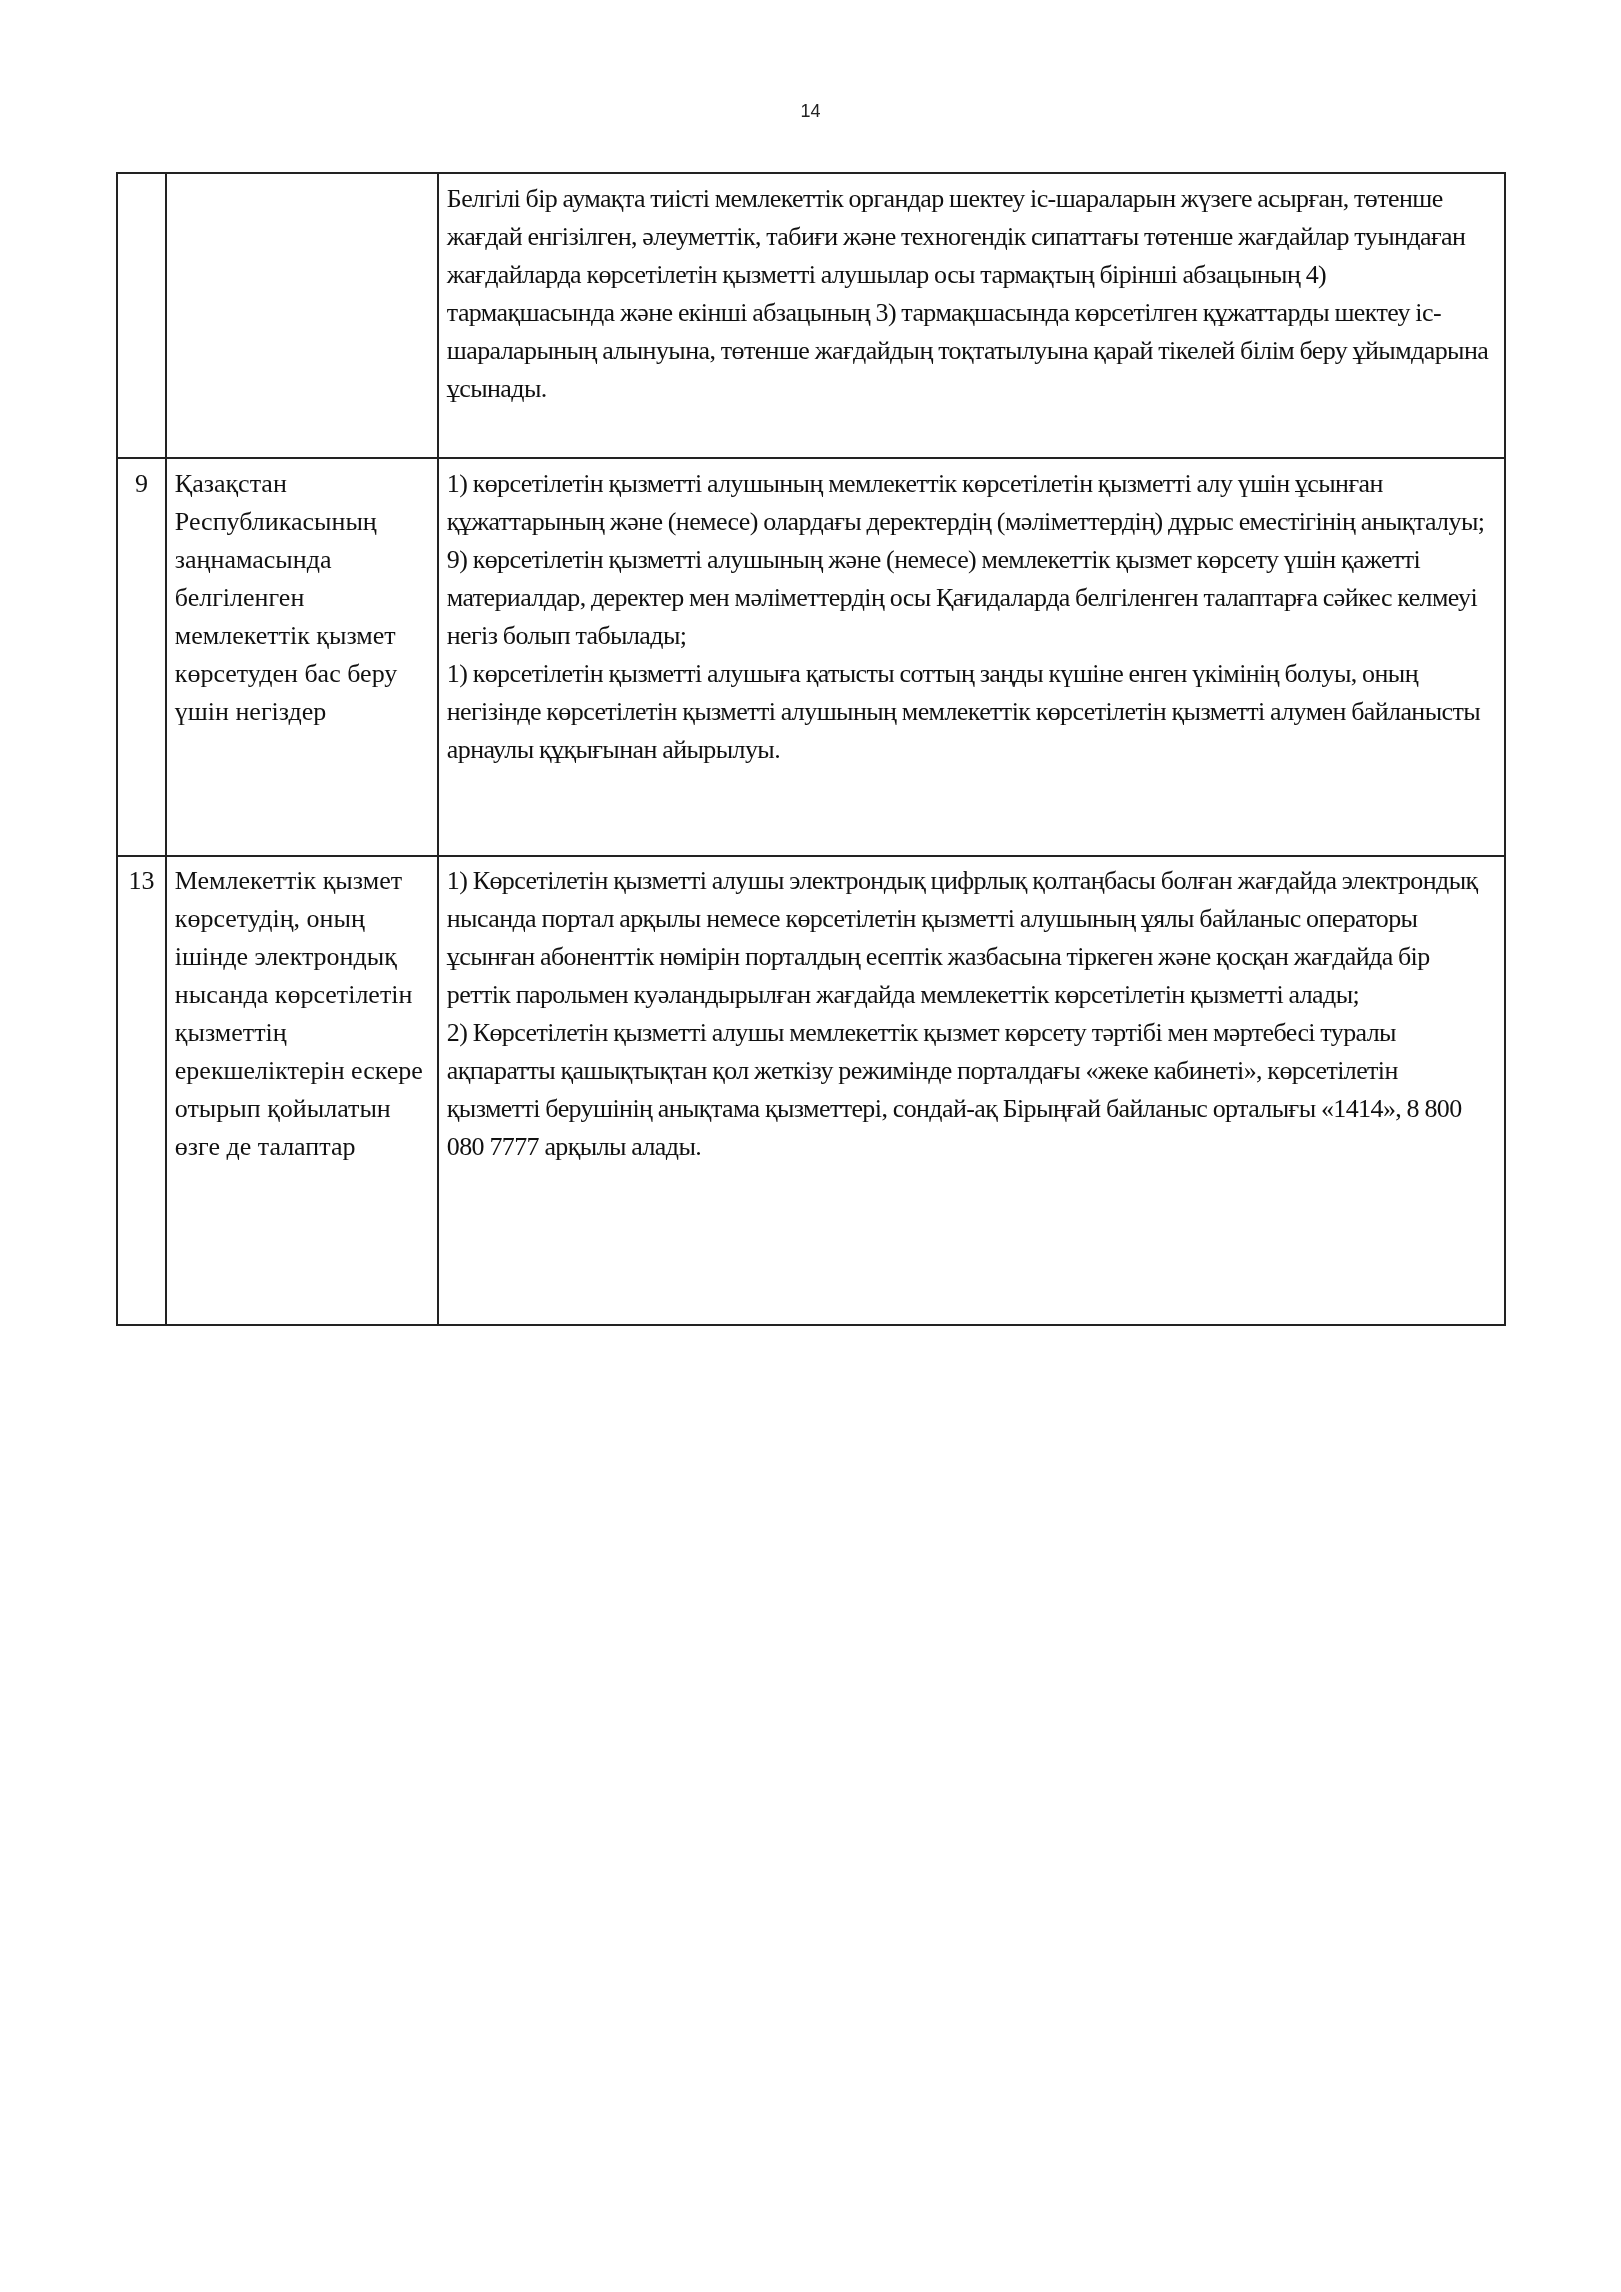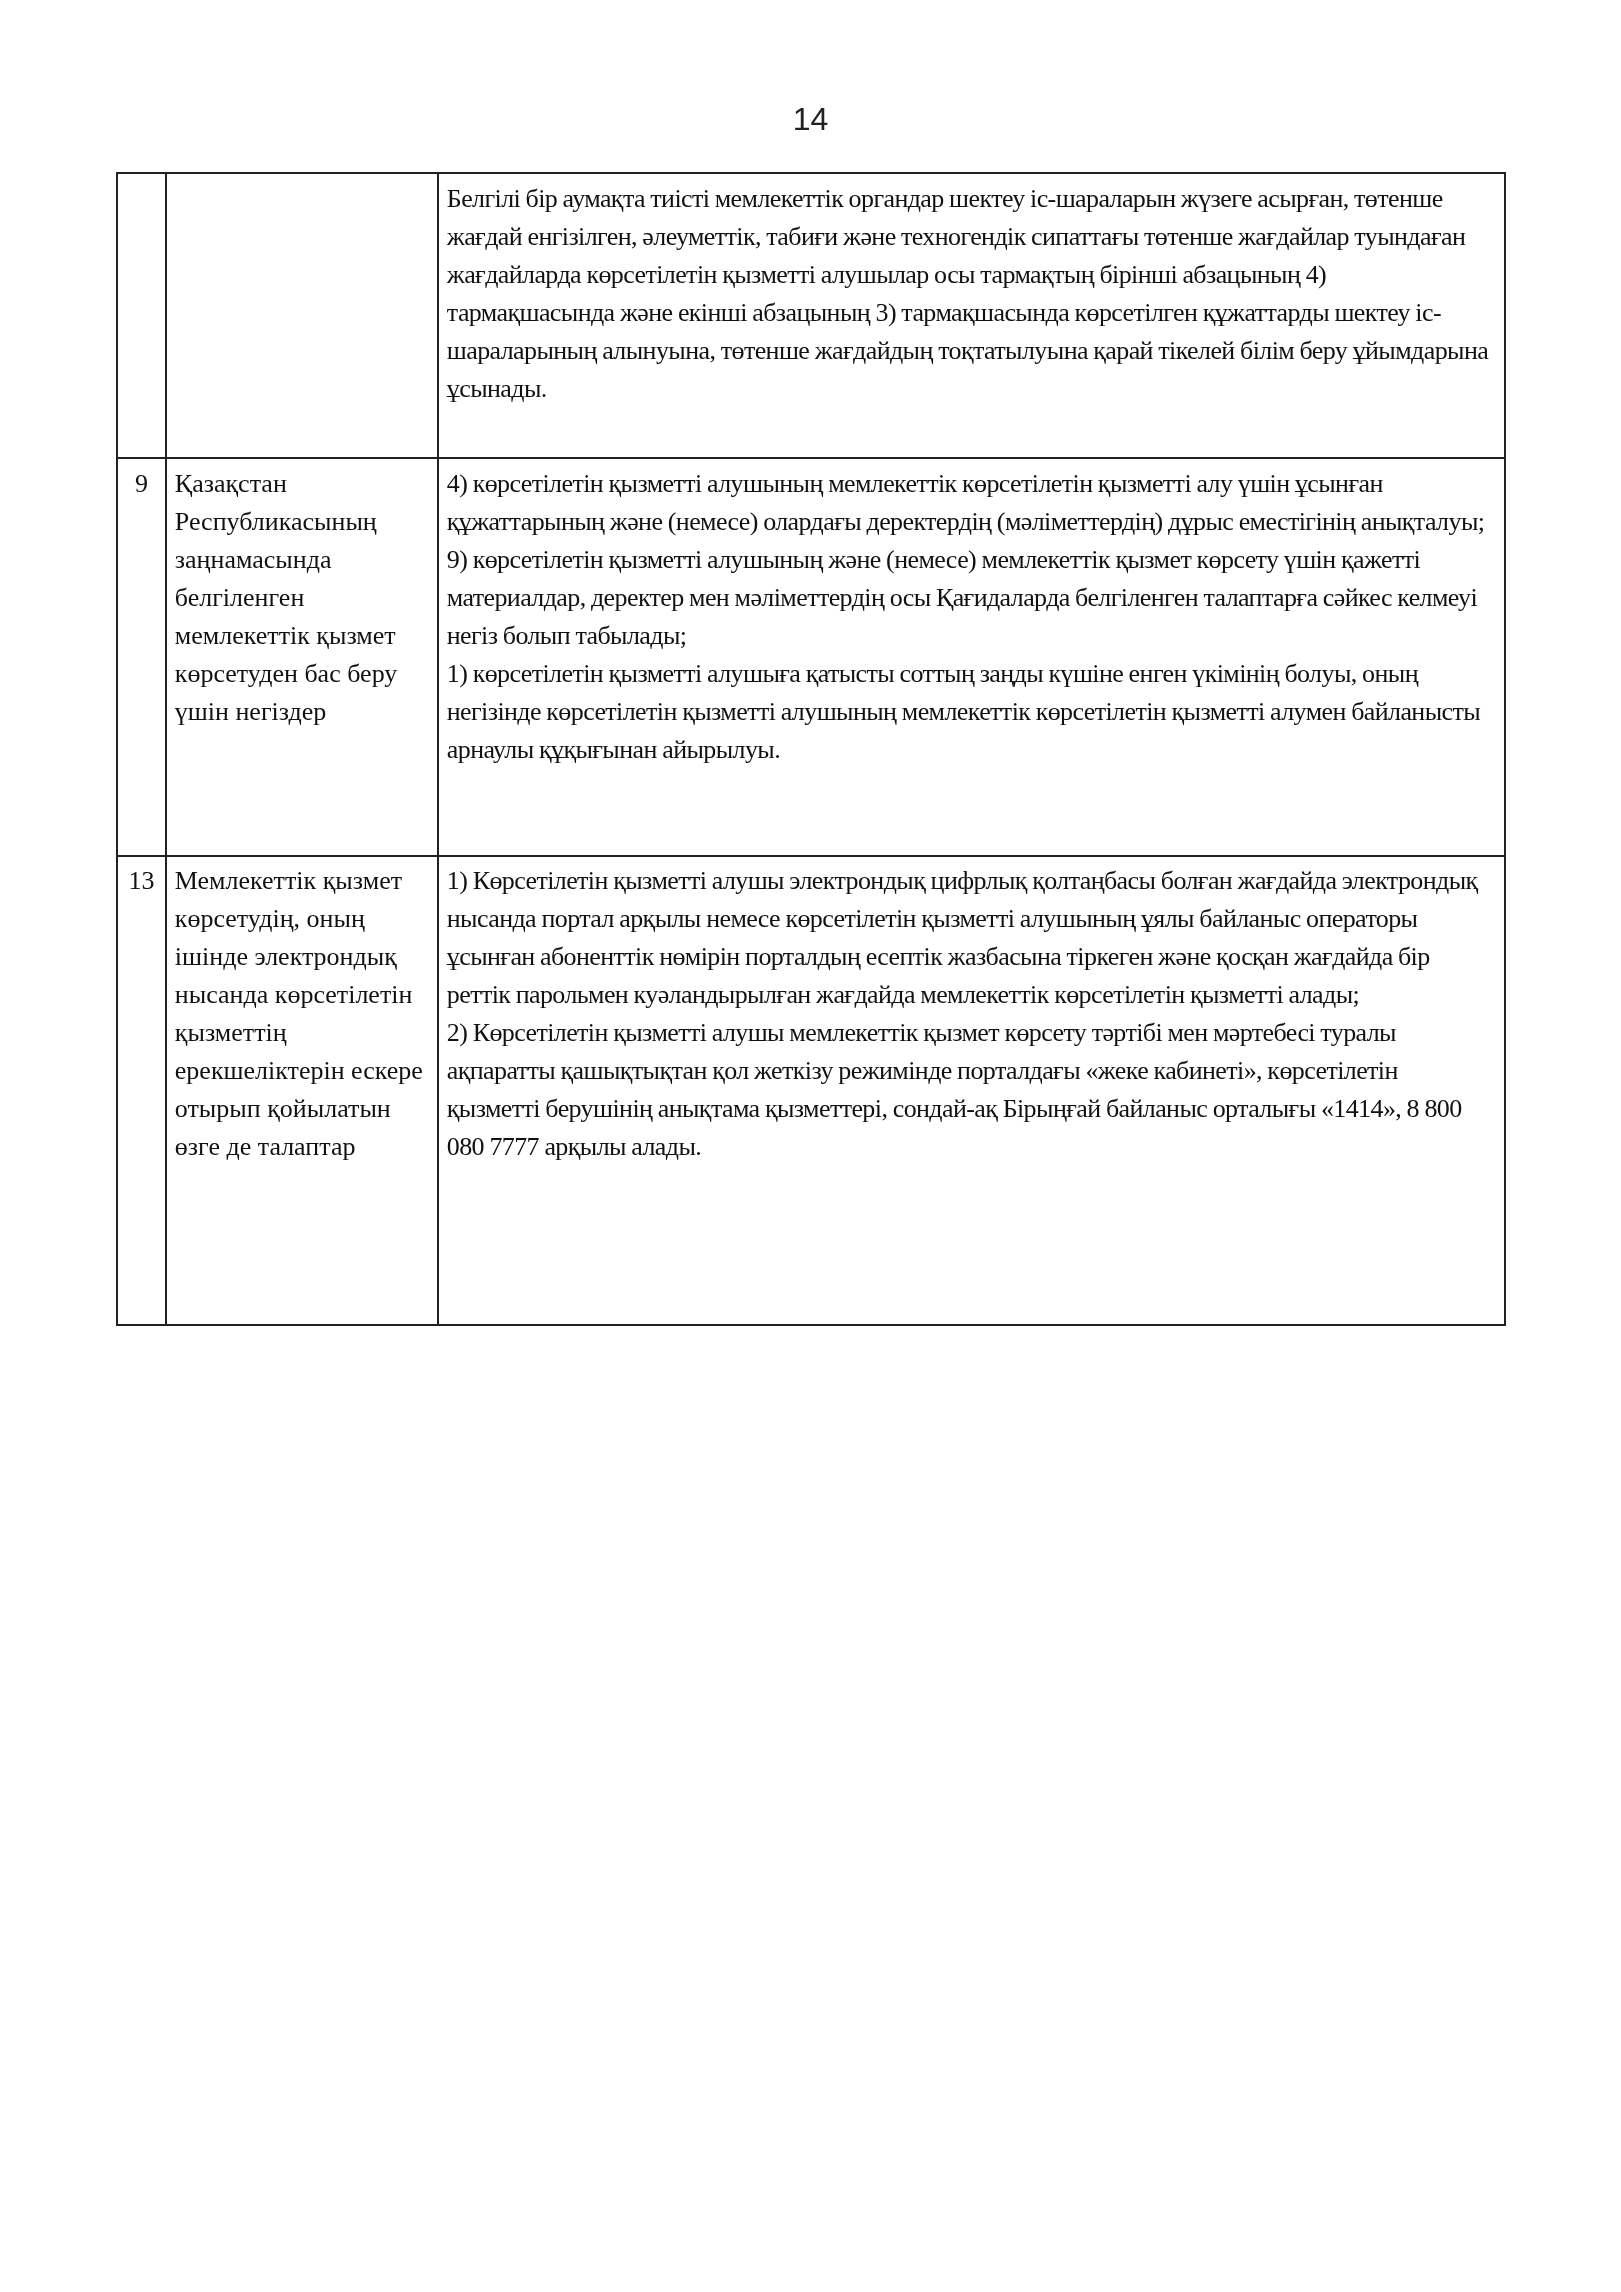--- a/index.html
+++ b/index.html
@@ -1,17 +1,17 @@
 <!DOCTYPE html>
 <html><head>
   <meta charset="utf-8">
   <style>
     html, body { margin: 0; padding: 0; background: #ffffff; }
     body { width: 1621px; height: 2293px; position: relative; font-family: "Liberation Serif", serif; color: #111; }
-    .page-number { position: absolute; top: 101px; left: 0; width: 1621px; text-align: center; font-family: "Liberation Sans", sans-serif; font-size: 32px; color: #222; }
+    .page-number { position: absolute; top: 101px; left: 0; width: 1621px; text-align: center; font-family: "Liberation Sans", sans-serif; font-size: 18px; color: #222; }
     table.doc-table { position: absolute; top: 172px; left: 116px; width: 1390px; border-collapse: collapse; table-layout: fixed; border-radius: 14px; }
     table.doc-table td { border: 2px solid #222; vertical-align: top; font-size: 26px; line-height: 38px; padding: 5.9px 7.8px 5.9px 7.8px; }
     col.c-num { width: 49px; }
     col.c-title { width: 272px; }
     col.c-body { width: auto; }
     td.num { text-align: center; padding-left: 2px; padding-right: 2px; word-break: break-all; }
     td.title { padding-left: 7.8px; }
     td.body { padding-left: 9.8px; padding-right: 5.9px; }
     .para { display: block; margin: 0; }
     .cond { font-family: "Liberation Serif", serif; letter-spacing: -0.6px; word-spacing: -0.5px; }
@@ -35,21 +35,21 @@
       <td class="num"></td>
       <td class="title"></td>
       <td class="body cond">
         <span class="para">Белгілі бір аумақта тиісті мемлекеттік органдар шектеу іс-шараларын жүзеге асырған, төтенше жағдай енгізілген, әлеуметтік, табиғи және техногендік сипаттағы төтенше жағдайлар туындаған жағдайларда көрсетілетін қызметті алушылар осы тармақтың бірінші абзацының 4) тармақшасында және екінші абзацының 3) тармақшасында көрсетілген құжаттарды шектеу іс-шараларының алынуына, төтенше жағдайдың тоқтатылуына қарай тікелей білім беру ұйымдарына ұсынады.</span>
       </td>
     </tr>
     <tr class="r1">
       <td class="num">9</td>
       <td class="title">Қазақстан Республикасының заңнамасында белгіленген мемлекеттік қызмет көрсетуден бас беру үшін негіздер</td>
       <td class="body cond">
-        <span class="para">4) көрсетілетін қызметті алушының мемлекеттік көрсетілетін қызметті алу үшін ұсынған құжаттарының және (немесе) олардағы деректердің (мәліметтердің) дұрыс еместігінің анықталуы;</span>
+        <span class="para">1) көрсетілетін қызметті алушының мемлекеттік көрсетілетін қызметті алу үшін ұсынған құжаттарының және (немесе) олардағы деректердің (мәліметтердің) дұрыс еместігінің анықталуы;</span>
         <span class="para">9) көрсетілетін қызметті алушының және (немесе) мемлекеттік қызмет көрсету үшін қажетті материалдар, деректер мен мәліметтердің осы Қағидаларда белгіленген талаптарға сәйкес келмеуі негіз болып табылады;</span>
         <span class="para">1) көрсетілетін қызметті алушыға қатысты соттың заңды күшіне енген үкімінің болуы, оның негізінде көрсетілетін қызметті алушының мемлекеттік көрсетілетін қызметті алумен байланысты арнаулы құқығынан айырылуы.</span>
       </td>
     </tr>
     <tr class="r2">
       <td class="num">13</td>
       <td class="title">Мемлекеттік қызмет көрсетудің, оның ішінде электрондық нысанда көрсетілетін қызметтің ерекшеліктерін ескере отырып қойылатын өзге де талаптар</td>
       <td class="body cond">
         <span class="para">1) Көрсетілетін қызметті алушы электрондық цифрлық қолтаңбасы болған жағдайда электрондық нысанда портал арқылы немесе көрсетілетін қызметті алушының ұялы байланыс операторы ұсынған абоненттік нөмірін порталдың есептік жазбасына тіркеген және қосқан жағдайда бір реттік парольмен куәландырылған жағдайда мемлекеттік көрсетілетін қызметті алады;</span>
         <span class="para">2) Көрсетілетін қызметті алушы мемлекеттік қызмет көрсету тәртібі мен мәртебесі туралы ақпаратты қашықтықтан қол жеткізу режимінде порталдағы «жеке кабинеті», көрсетілетін қызметті берушінің анықтама қызметтері, сондай-ақ Бірыңғай байланыс орталығы «1414», 8 800 080 7777 арқылы алады.</span>

